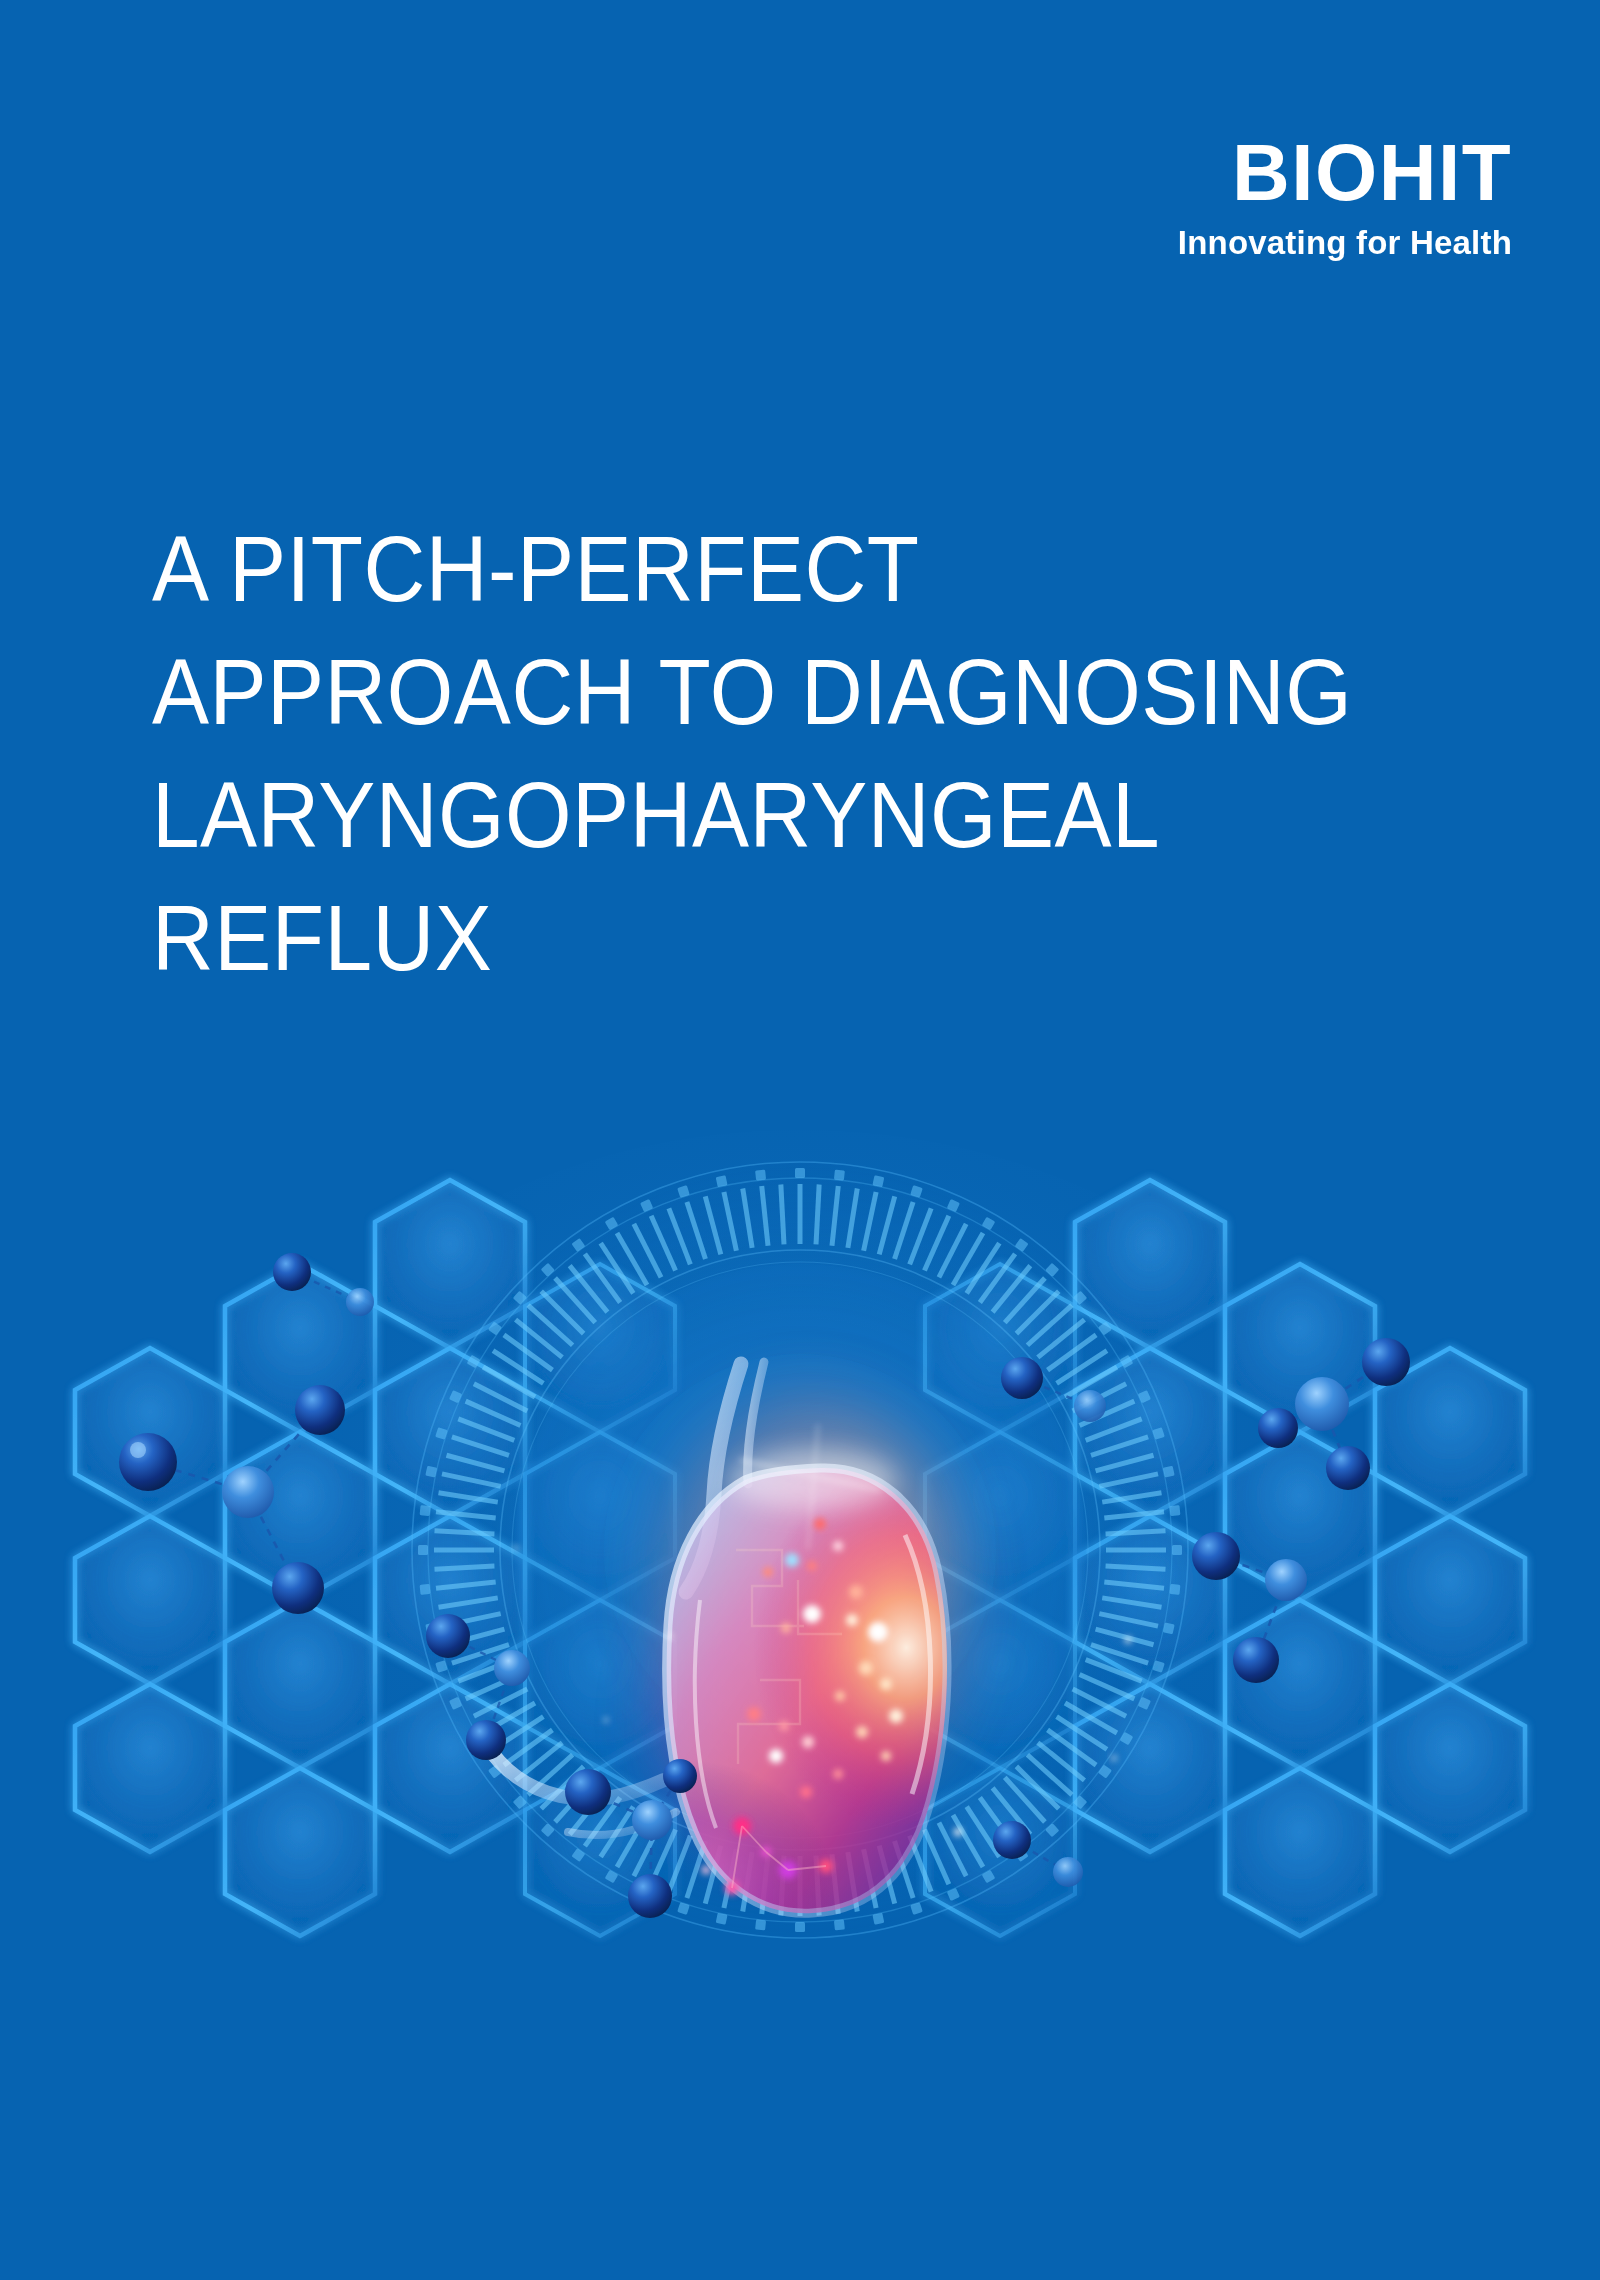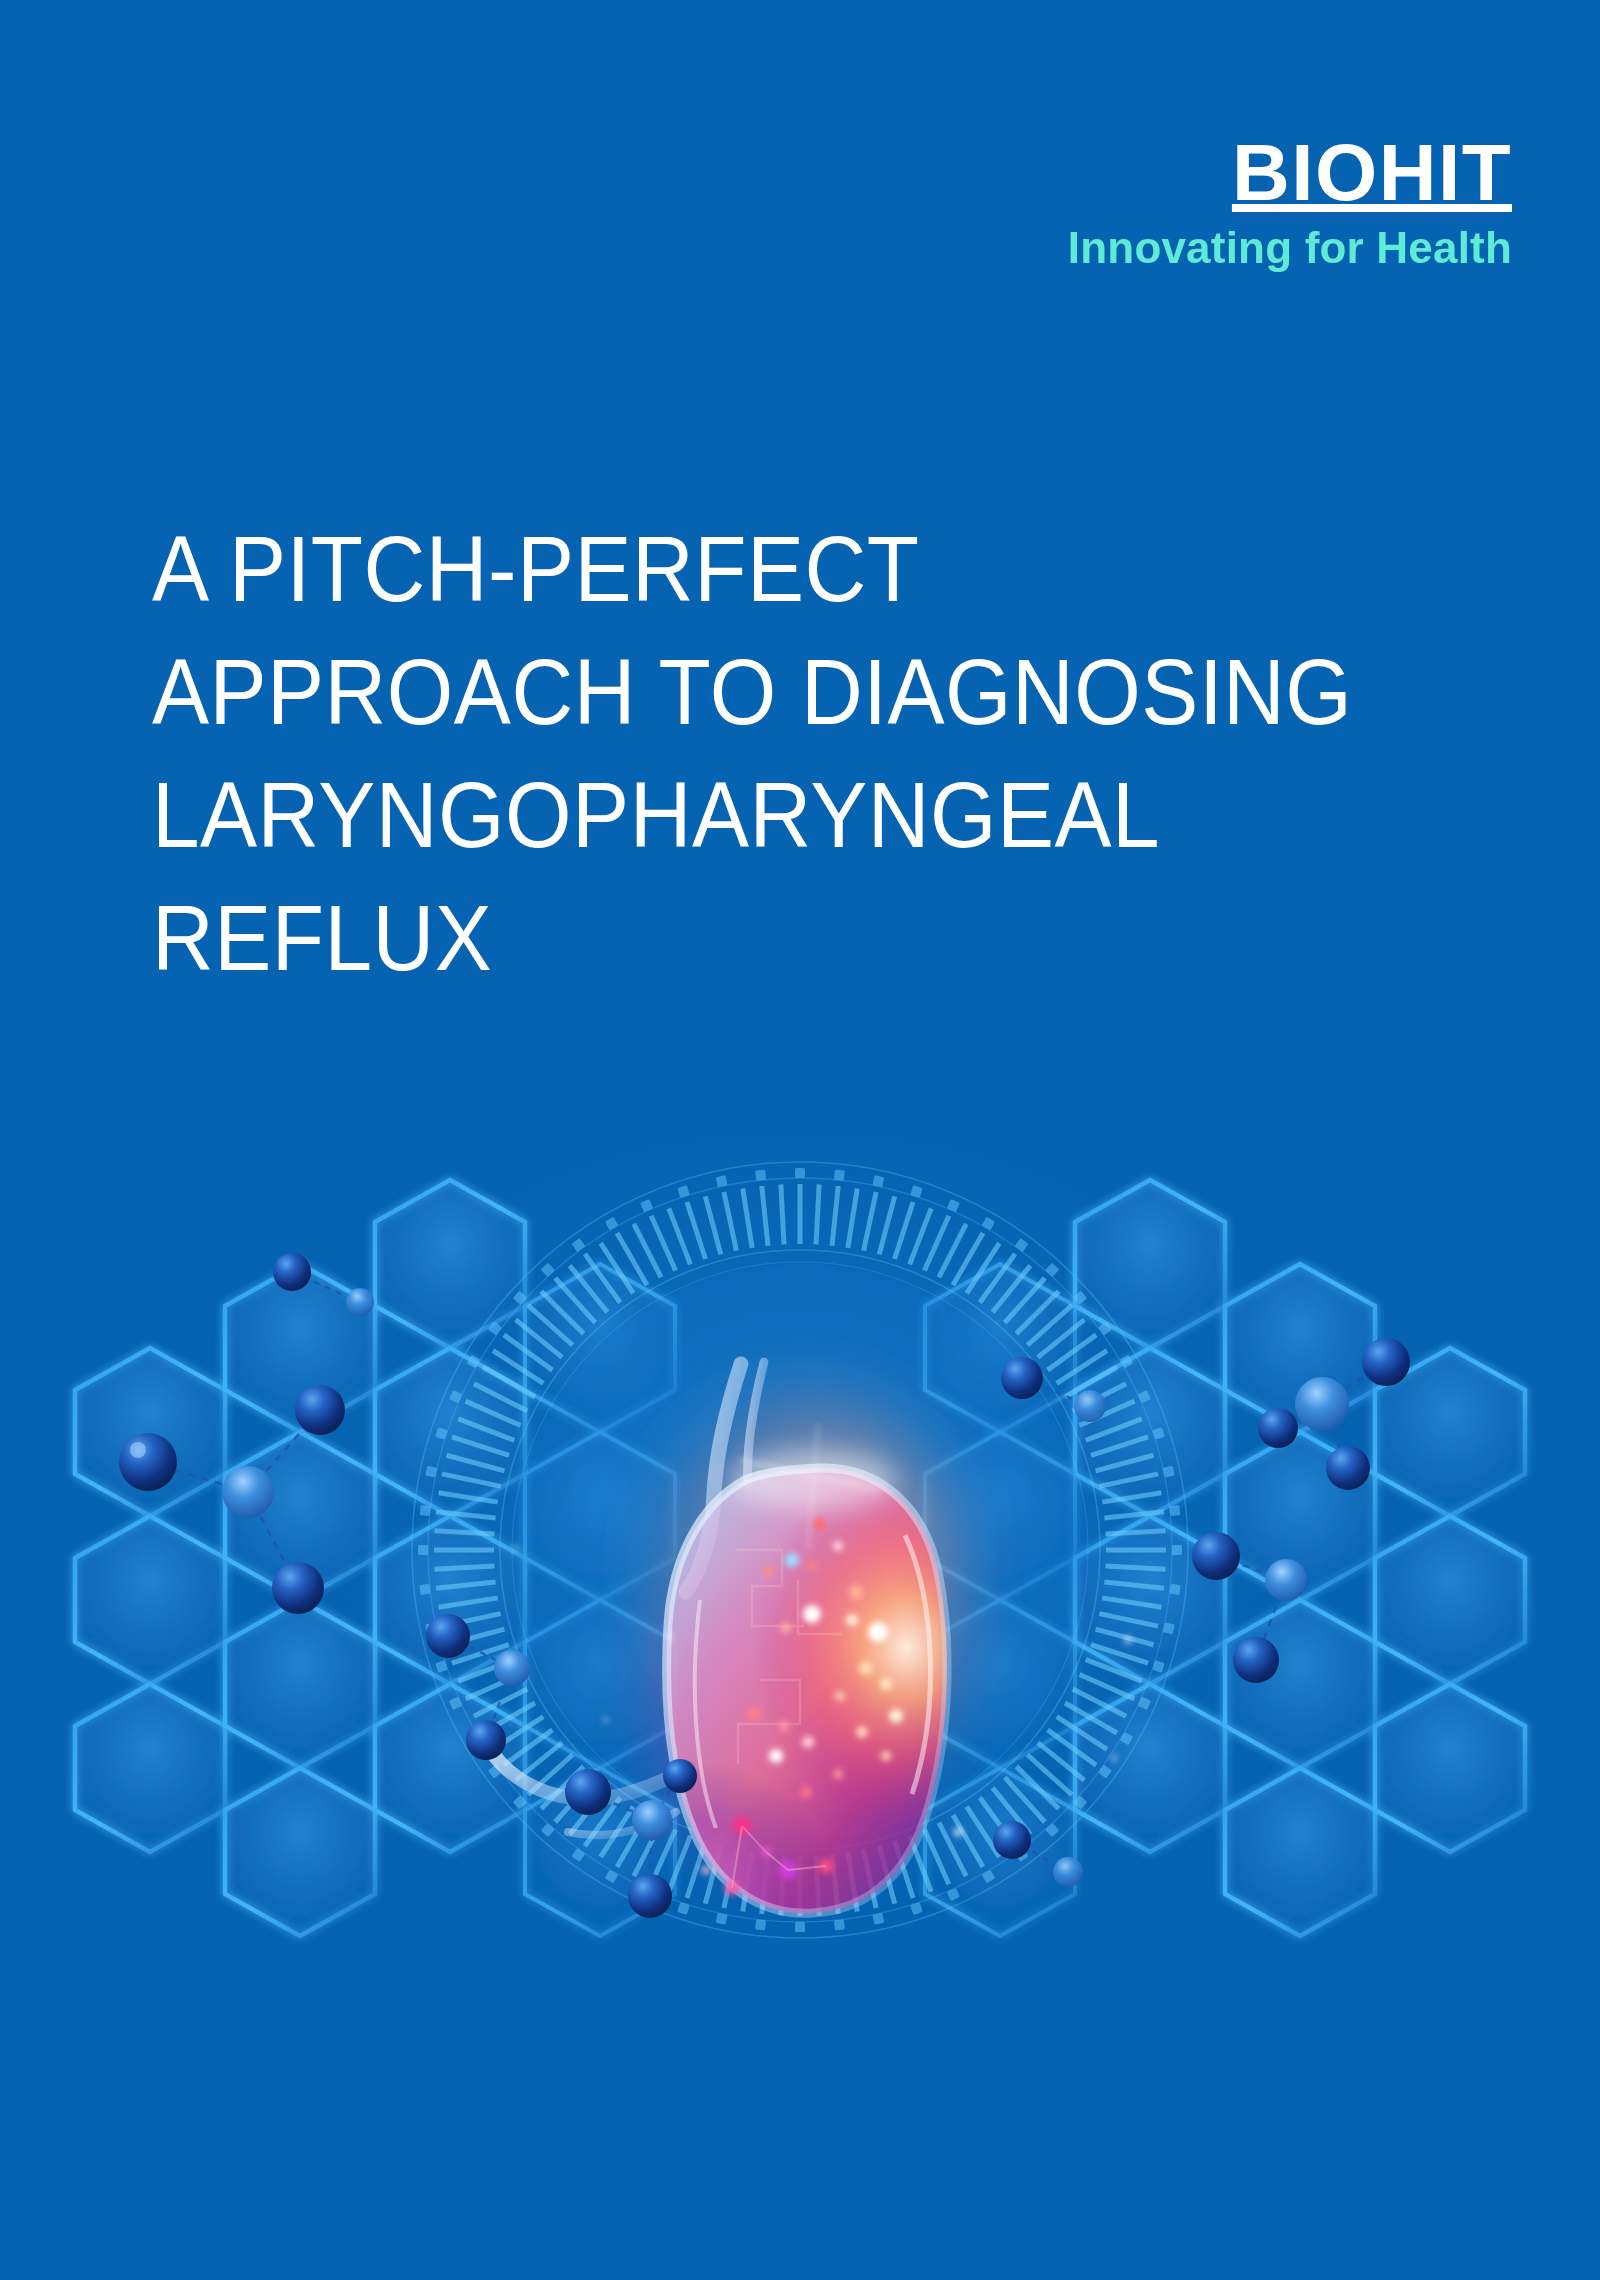--- a/index.html
+++ b/index.html
@@ -11,25 +11,24 @@
     position:relative;
   }
   .page { position:absolute; inset:0; overflow:hidden; }
 
   
   .logo { position:absolute; right:88px; top:140px; text-align:right; }
   .logo-word {
     font-size:80px; font-weight:700; color:#ffffff;
     letter-spacing:1.5px; line-height:0.82;
     font-family:"Liberation Sans", sans-serif;
-    text-decoration:underline;
   }
   .logo-tag {
     margin-top:20px;
-    font-size:44px; font-weight:700; color:#5eead4;
+    font-size:33px; font-weight:700; color:#ffffff;
     letter-spacing:0.2px; line-height:1;
   }
 
   
   .headline {
     position:absolute; left:144px; top:500px; width:1300px;
   }
   .headline-line {
     color:#ffffff;
     font-size:92px;

